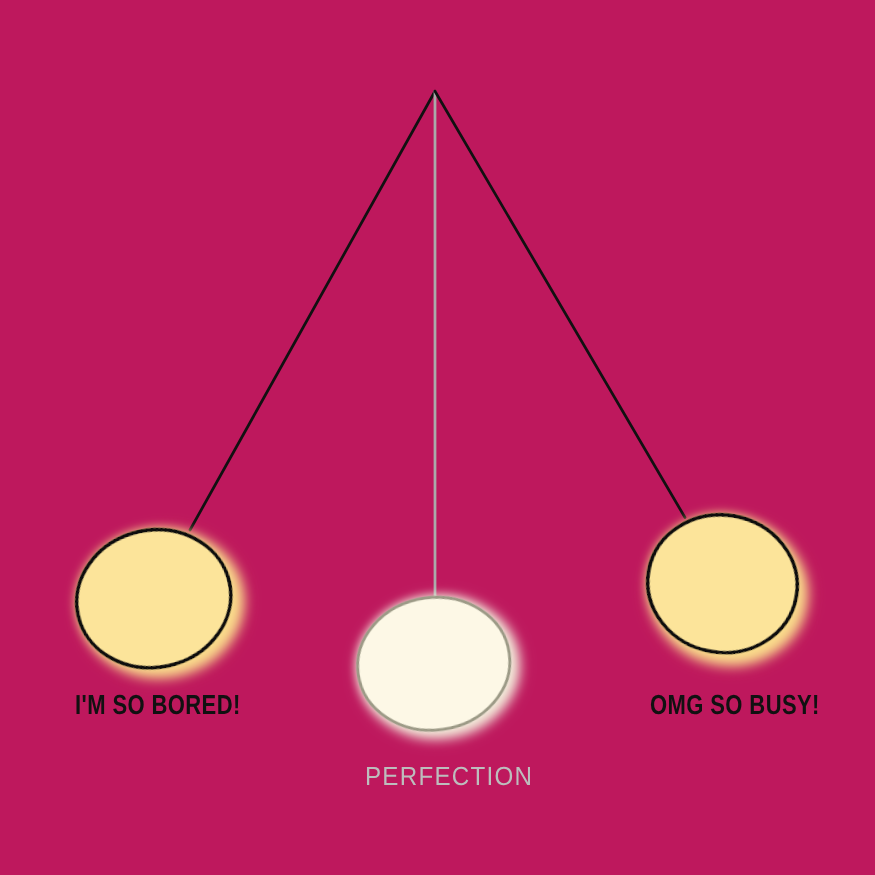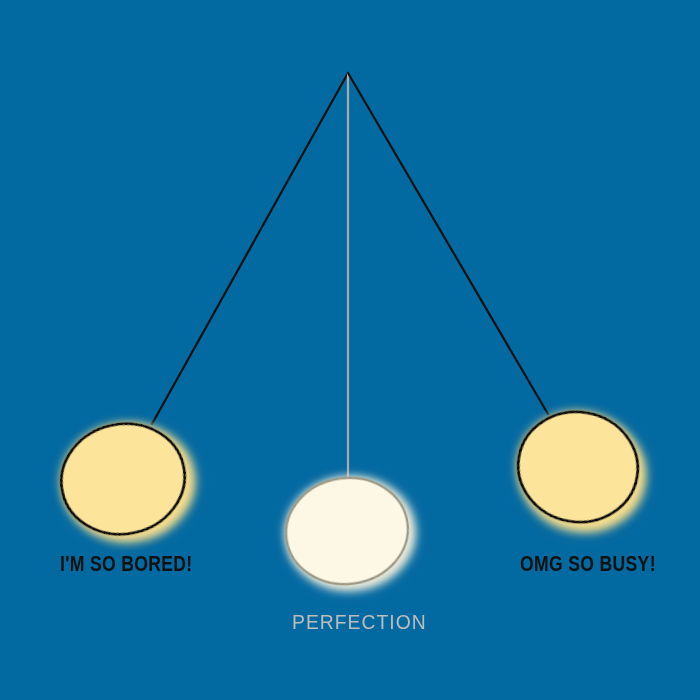--- a/index.html
+++ b/index.html
@@ -53,21 +53,21 @@
     font-weight: 400;
     color: #bdbdbd;
     letter-spacing: 1.1px;
     transform-origin: left center;
     transform: scaleX(0.92);
   }
 </style>
 </head>
 <body>
 
-<div id="stage" style="width: 700px; height: 700px; background: #0369a1;">
+<div id="stage" style="width: 700px; height: 700px; background: #be185d;">
 
   <svg id="pendulum-svg" viewBox="0 0 700 700" xmlns="http://www.w3.org/2000/svg">
 
     <defs>
       <filter id="glow-yellow" x="-60%" y="-60%" width="220%" height="220%">
         <feDropShadow dx="6" dy="6" stdDeviation="5" flood-color="#fbe08c" flood-opacity="0.95"></feDropShadow>
         <feDropShadow dx="0" dy="0" stdDeviation="4" flood-color="#fbe08c" flood-opacity="0.8"></feDropShadow>
       </filter>
       <filter id="glow-cream" x="-60%" y="-60%" width="220%" height="220%">
         <feDropShadow dx="4" dy="4" stdDeviation="5" flood-color="#f3eedb" flood-opacity="0.95"></feDropShadow>

